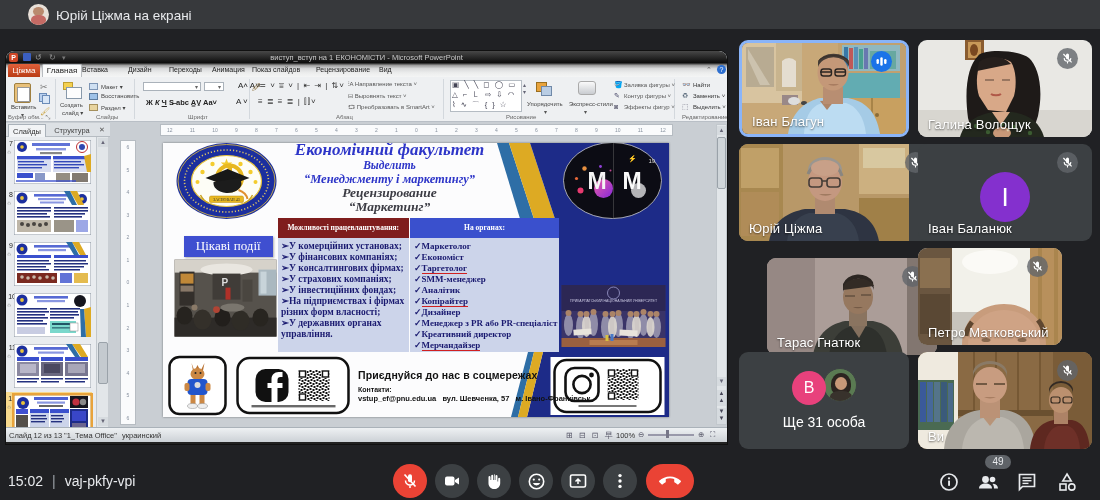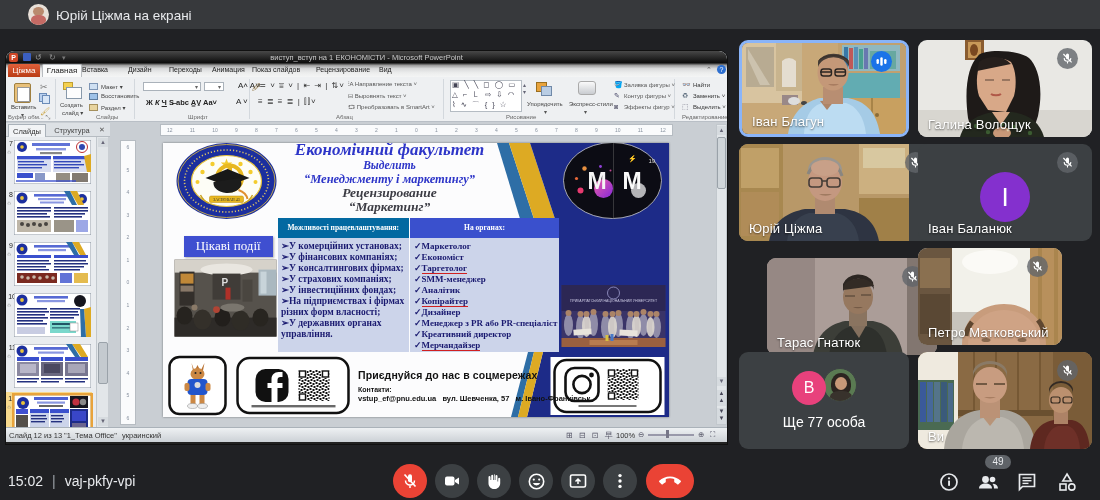--- a/index.html
+++ b/index.html
@@ -568,21 +568,21 @@
           <rect x="28" y="48" width="58" height="2" fill="#555" opacity="0.8"></rect>
         </g>
       </svg>
 
       <div class="abs" style="left:0;top:-3px;width:453px;text-align:center;font-size:17px;font-weight:bold;font-style:italic;color:#2d35c8;">Економічний факультет</div>
       <div class="abs" style="left:0;top:16px;width:453px;text-align:center;font-size:11.5px;font-weight:bold;font-style:italic;color:#2d35c8;">Выделить</div>
       <div class="abs" style="left:0;top:29px;width:453px;text-align:center;font-size:12.5px;font-weight:bold;font-style:italic;color:#2d35c8;">“Менеджменту і маркетингу”</div>
       <div class="abs" style="left:0;top:42px;width:453px;text-align:center;font-size:13.5px;font-weight:bold;font-style:italic;color:#3c3c44;">Рецензирование</div>
       <div class="abs" style="left:0;top:56px;width:453px;text-align:center;font-size:13.5px;font-weight:bold;font-style:italic;color:#3c3c44;">“Маркетинг”</div>
 
-      <div class="abs" style="left:115px;top:75px;width:130.5px;height:20px;background:#0369a1;color:#fff;font-size:7.5px;font-weight:bold;text-align:center;line-height:20px;">Можливості працевлаштування:</div>
+      <div class="abs" style="left:115px;top:75px;width:130.5px;height:20px;background:#7f1d1d;color:#fff;font-size:7.5px;font-weight:bold;text-align:center;line-height:20px;">Можливості працевлаштування:</div>
       <div class="abs" style="left:247px;top:75px;width:149px;height:20px;background:#3a50cd;color:#fff;font-size:7.5px;font-weight:bold;text-align:center;line-height:20px;">На органах:</div>
 
       <div class="abs" style="left:115px;top:95px;width:130.5px;height:114px;background:#ccd4ea;"></div>
       <div class="abs" style="left:247px;top:95px;width:149px;height:114px;background:#ccd4ea;"></div>
       <div class="abs" style="left:118px;top:98px;width:127px;font-size:9.5px;font-weight:bold;color:#1a1a70;line-height:11px;">➢У комерційних установах;<br>➢У фінансових компаніях;<br>➢У консалтингових фірмах;<br>➢У страхових компаніях;<br>➢У інвестиційних фондах;<br>➢На підприємствах і фірмах різних форм власності;<br>➢У державних органах управління.</div>
       <div class="abs" style="left:251px;top:98px;width:146px;font-size:9px;font-weight:bold;color:#1a1a70;line-height:11px;">✓Маркетолог<br>✓Економіст<br>✓<span style="border-bottom:1px solid #d02020;">Таргетолог</span><br>✓SMM-менеджер<br>✓Аналітик<br>✓<span style="border-bottom:1px solid #d02020;">Копірайтер</span><br>✓Дизайнер<br>✓Менеджер з PR або PR-спеціаліст<br>✓Креативний директор<br>✓<span style="border-bottom:1px solid #d02020;">Мерчандайзер</span></div>
 
       <div class="abs" style="left:20.5px;top:93.4px;width:89.5px;height:20.6px;background:#3f4fd0;color:#fff;font-size:13px;text-align:center;line-height:20px;box-shadow:1px 1px 2px rgba(0,0,0,.3);">Цікаві події</div>
 
 
@@ -813,21 +813,21 @@
     <div class="tname">Петро Матковський</div>
   </div>
 
   <div class="tile" style="left:739px;top:352px;width:170px;height:97px;">
     <div class="abs" style="left:53px;top:19px;width:34px;height:34px;border-radius:50%;background:#e8417c;color:#fff;font-size:16px;display:flex;align-items:center;justify-content:center;z-index:1;">В</div>
     <div class="abs" style="left:84px;top:16px;width:34px;height:34px;border-radius:50%;background:#5a7a52;overflow:hidden;border:1px solid #3c4043;">
       <div class="abs" style="left:7px;top:4px;width:20px;height:22px;border-radius:50% 50% 40% 40%;background:#2c2420;"></div>
       <div class="abs" style="left:11px;top:8px;width:12px;height:13px;border-radius:50%;background:#c89878;"></div>
       <div class="abs" style="left:6px;top:22px;width:22px;height:14px;border-radius:40%;background:#38322c;"></div>
     </div>
-    <div class="abs" style="left:0;top:62px;width:100%;text-align:center;color:#fff;font-size:14px;">Ще 77 особа</div>
+    <div class="abs" style="left:0;top:62px;width:100%;text-align:center;color:#fff;font-size:14px;">Ще 31 особа</div>
   </div>
 
   <div class="tile" style="left:918px;top:352px;width:174px;height:97px;">
     <svg width="174" height="97" viewBox="0 0 174 97" style="position:absolute;left:0;top:0;">
       <rect width="174" height="97" fill="#9a7a52"></rect>
       <rect x="0" y="0" width="40" height="97" fill="#efeadf"></rect>
       <rect x="0" y="28" width="36" height="50" fill="#4a6a52"></rect>
       <g>
           <rect x="2" y="30" width="6" height="40" fill="#3a5a9a"></rect>
           <rect x="9" y="30" width="6" height="40" fill="#46689a"></rect>

